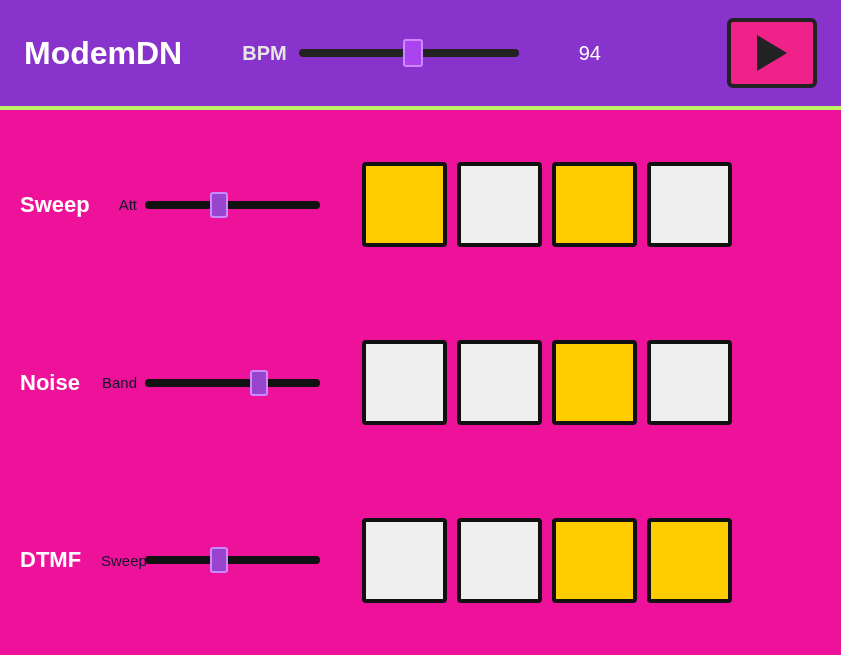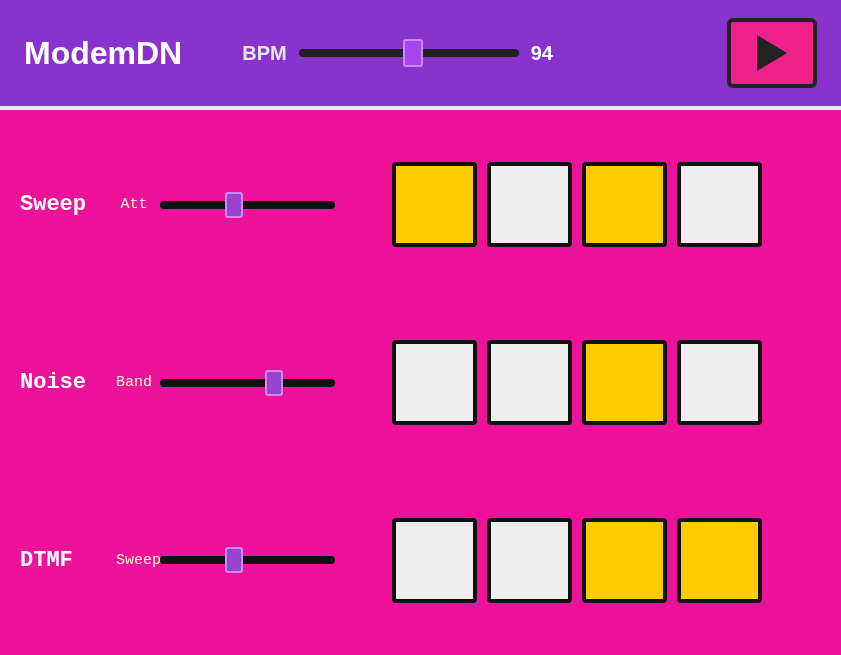--- a/index.html
+++ b/index.html
@@ -12,21 +12,21 @@
     }
 
     
     #header {
       background: #8833cc;
       width: 100%;
       height: 110px;
       display: flex;
       align-items: center;
       padding: 0 24px;
-      border-bottom: 4px solid #e5e5e5;
+      border-bottom: 4px solid #bef264;
       text-align: right;
     }
     #app-title {
       color: white;
       font-size: 32px;
       font-weight: bold;
       flex: 0 0 auto;
     }
     #bpm-section {
       display: flex;
@@ -55,21 +55,22 @@
       width: 20px;
       height: 28px;
       background: #aa44ee;
       border: 2px solid #cc88ff;
       border-radius: 3px;
       cursor: pointer;
     }
     #bpm-value {
       color: white;
       font-size: 20px;
-      font-weight: bold;
+      font-weight: normal;
+      margin-left: 48px;
     }
     #play-button {
       width: 90px;
       height: 70px;
       background: #ee2288;
       border: 4px solid #222;
       border-radius: 6px;
       display: flex;
       align-items: center;
       justify-content: center;
@@ -93,22 +94,21 @@
       display: flex;
       flex-direction: column;
       gap: 8px;
     }
 
     
     .synth-row {
       display: flex;
       align-items: center;
       flex: 1;
-      gap: 16px;
-      font-family: Liberation Mono, monospace;
+      gap: 1px;
     }
     .row-label {
       color: white;
       font-size: 22px;
       font-weight: bold;
       width: 80px;
       flex-shrink: 0;
     }
     .sliders-section {
       display: flex;
@@ -116,24 +116,24 @@
       gap: 14px;
       width: 240px;
       flex-shrink: 0;
     }
     .slider-row {
       display: flex;
       align-items: center;
       gap: 8px;
     }
     .slider-label {
-      color: #fef9c3;
+      color: #0f172a;
       font-size: 15px;
       width: 36px;
-      text-align: center;
+      text-align: right;
       flex-shrink: 0;
     }
     .slider-track {
       position: relative;
       width: 175px;
       height: 8px;
       background: #111;
       border-radius: 4px;
     }
     .slider-thumb {

